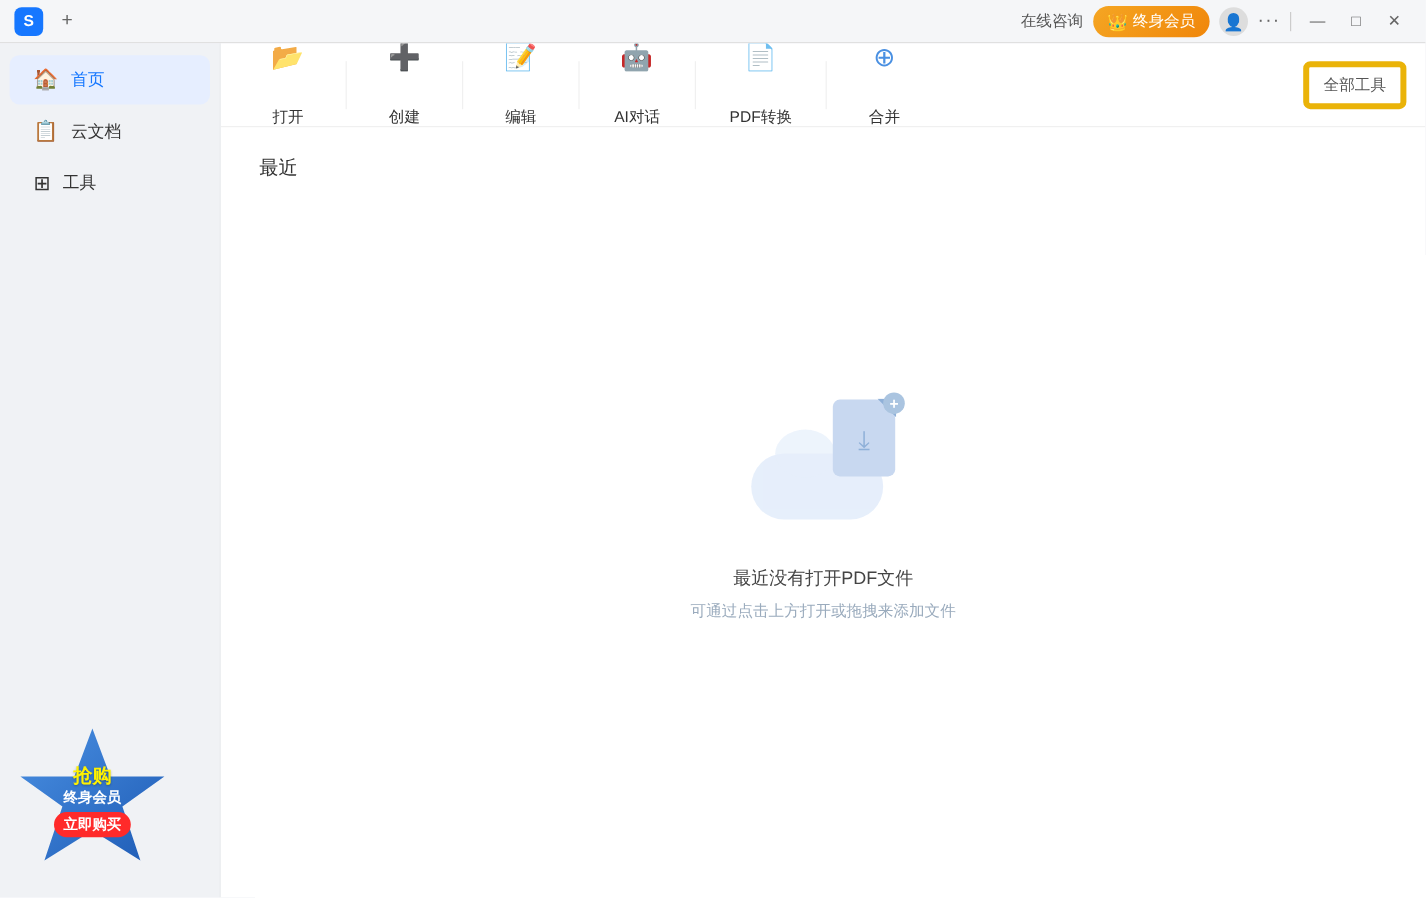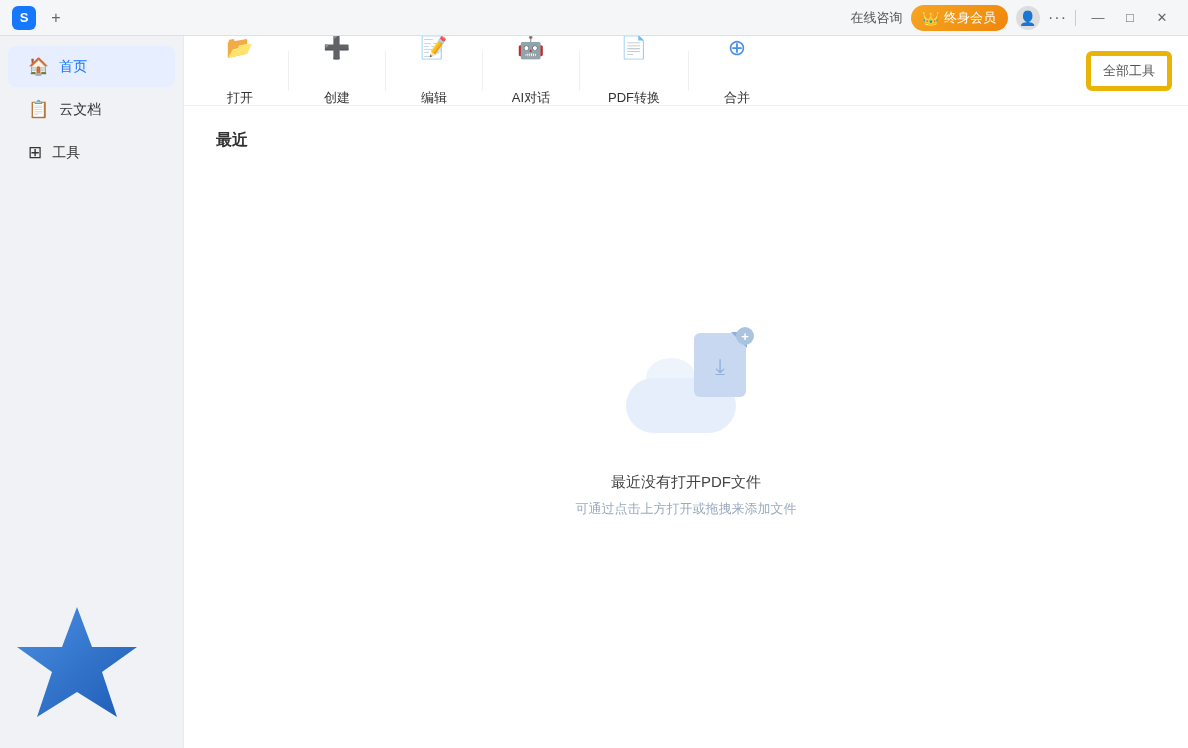--- a/index.html
+++ b/index.html
@@ -201,21 +201,21 @@
     
     .recent-section {
       flex: 1;
       padding: 24px 32px;
       display: flex;
       flex-direction: column;
       align-items: flex-start;
     }
     .recent-title {
       font-size: 16px;
-      font-weight: 700;
+      font-weight: 400;
       color: #333;
       margin-bottom: 16px;
     }
 
     
     .empty-state {
       flex: 1;
       display: flex;
       flex-direction: column;
       align-items: center;
@@ -472,14 +472,19 @@
   <div class="promo-inner">
     <svg class="promo-star" viewBox="0 0 130 130">
       <polygon points="65,5 80,45 125,45 90,70 105,115 65,90 25,115 40,70 5,45 50,45" fill="url(#starGrad)" stroke="none"></polygon>
       <defs>
         <linearGradient id="starGrad" x1="0%" y1="0%" x2="100%" y2="100%">
           <stop offset="0%" style="stop-color:#4a90e2"></stop>
           <stop offset="100%" style="stop-color:#1e5bb5"></stop>
         </linearGradient>
       </defs>
     </svg>
+    <div class="promo-content">
+      <div class="promo-top">抢购</div>
+      <div class="promo-mid">终身会员</div>
+      <div class="promo-btn">立即购买</div>
+    </div>
   </div>
 </div>
 
 </body></html>

